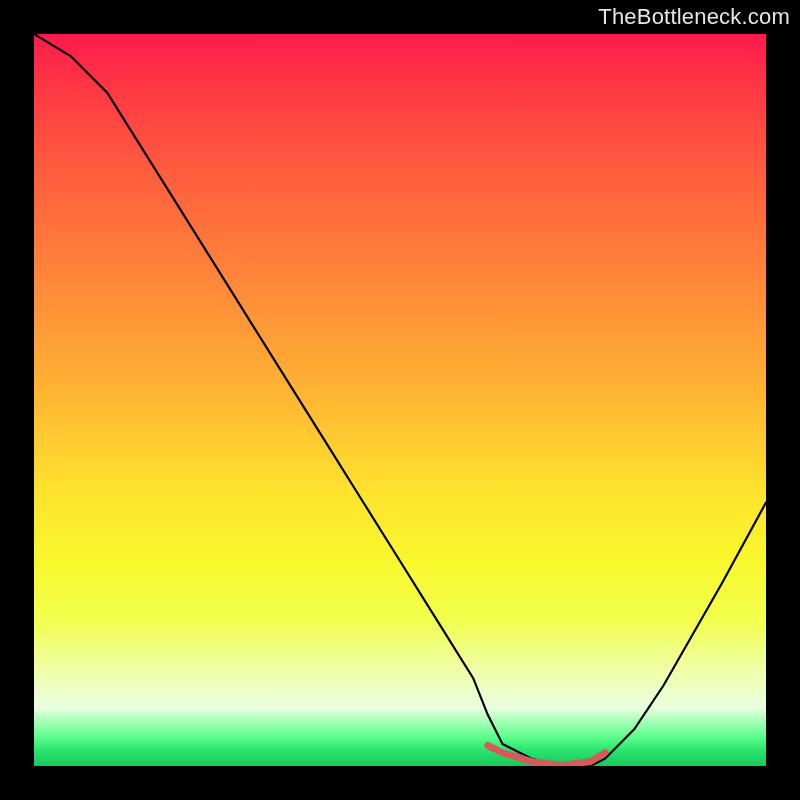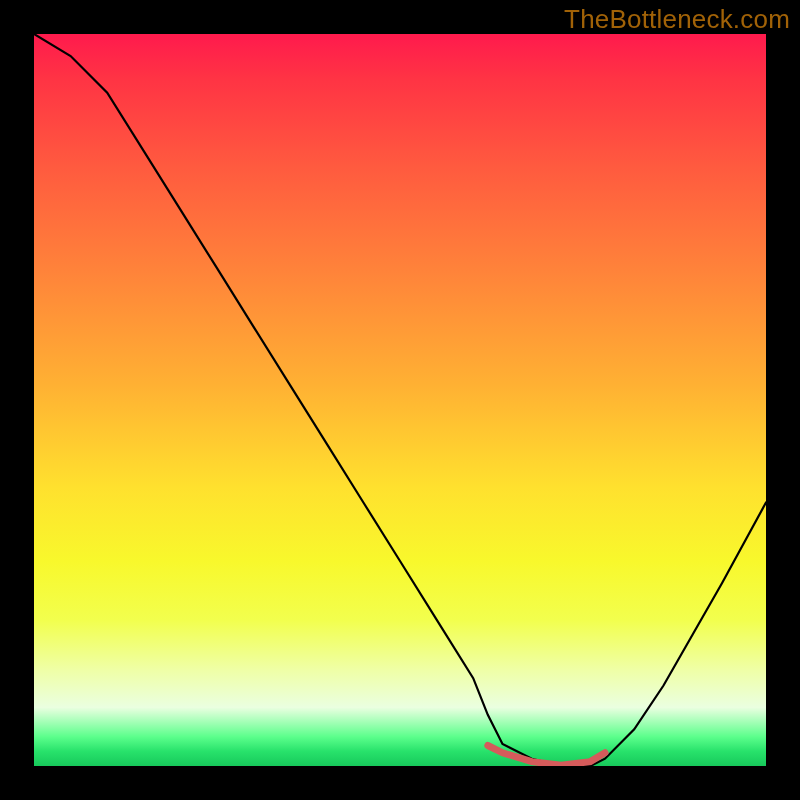--- a/index.html
+++ b/index.html
@@ -14,22 +14,22 @@
   .frame {
     position: relative;
     width: 800px;
     height: 800px;
     background: #000;
   }
   .watermark {
     position: absolute;
     top: 4px;
     right: 10px;
-    color: #a16207;
-    font-size: 26px;
+    color: #e5e5e5;
+    font-size: 22px;
     font-weight: 500;
     letter-spacing: 0.2px;
     z-index: 5;
   }
   .plot-area {
     position: absolute;
     left: 34px;
     top: 34px;
     width: 732px;
     height: 732px;

